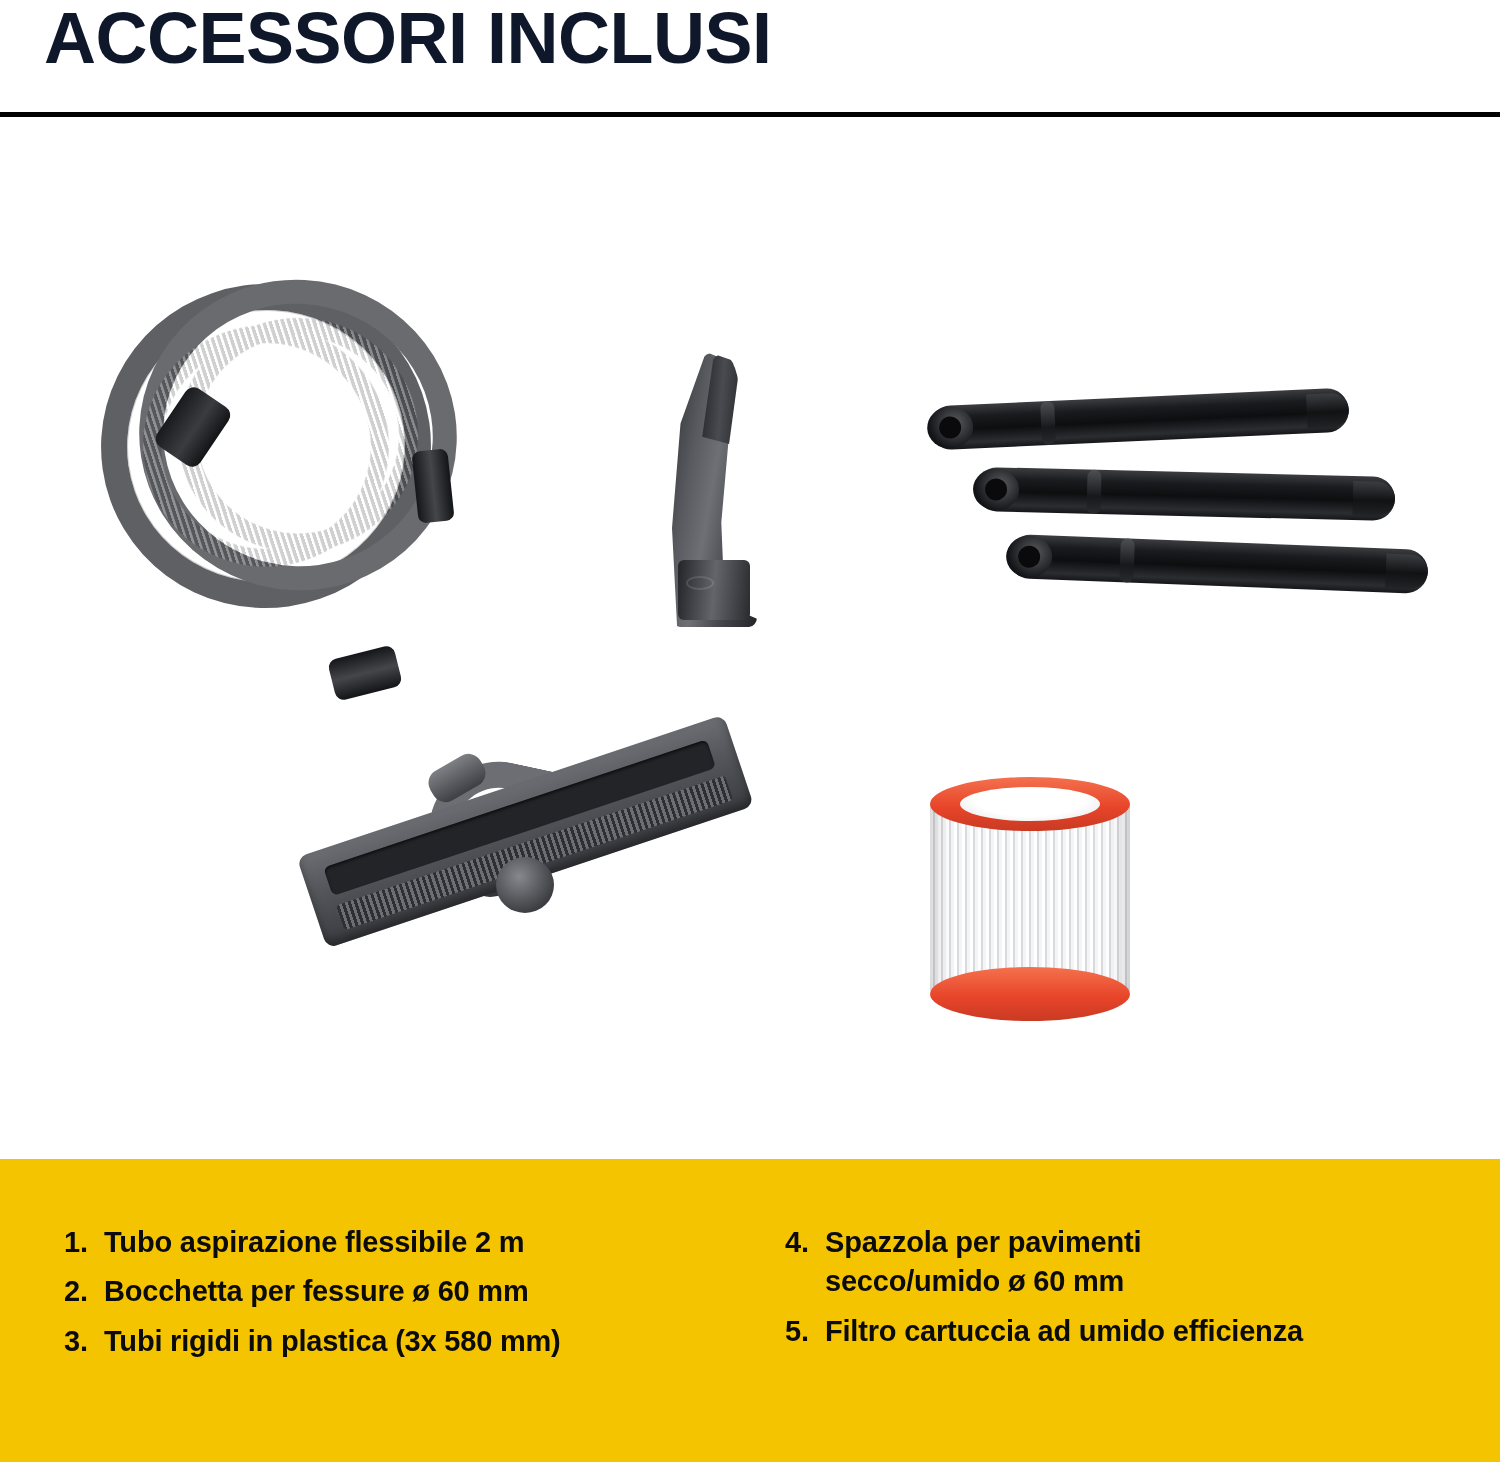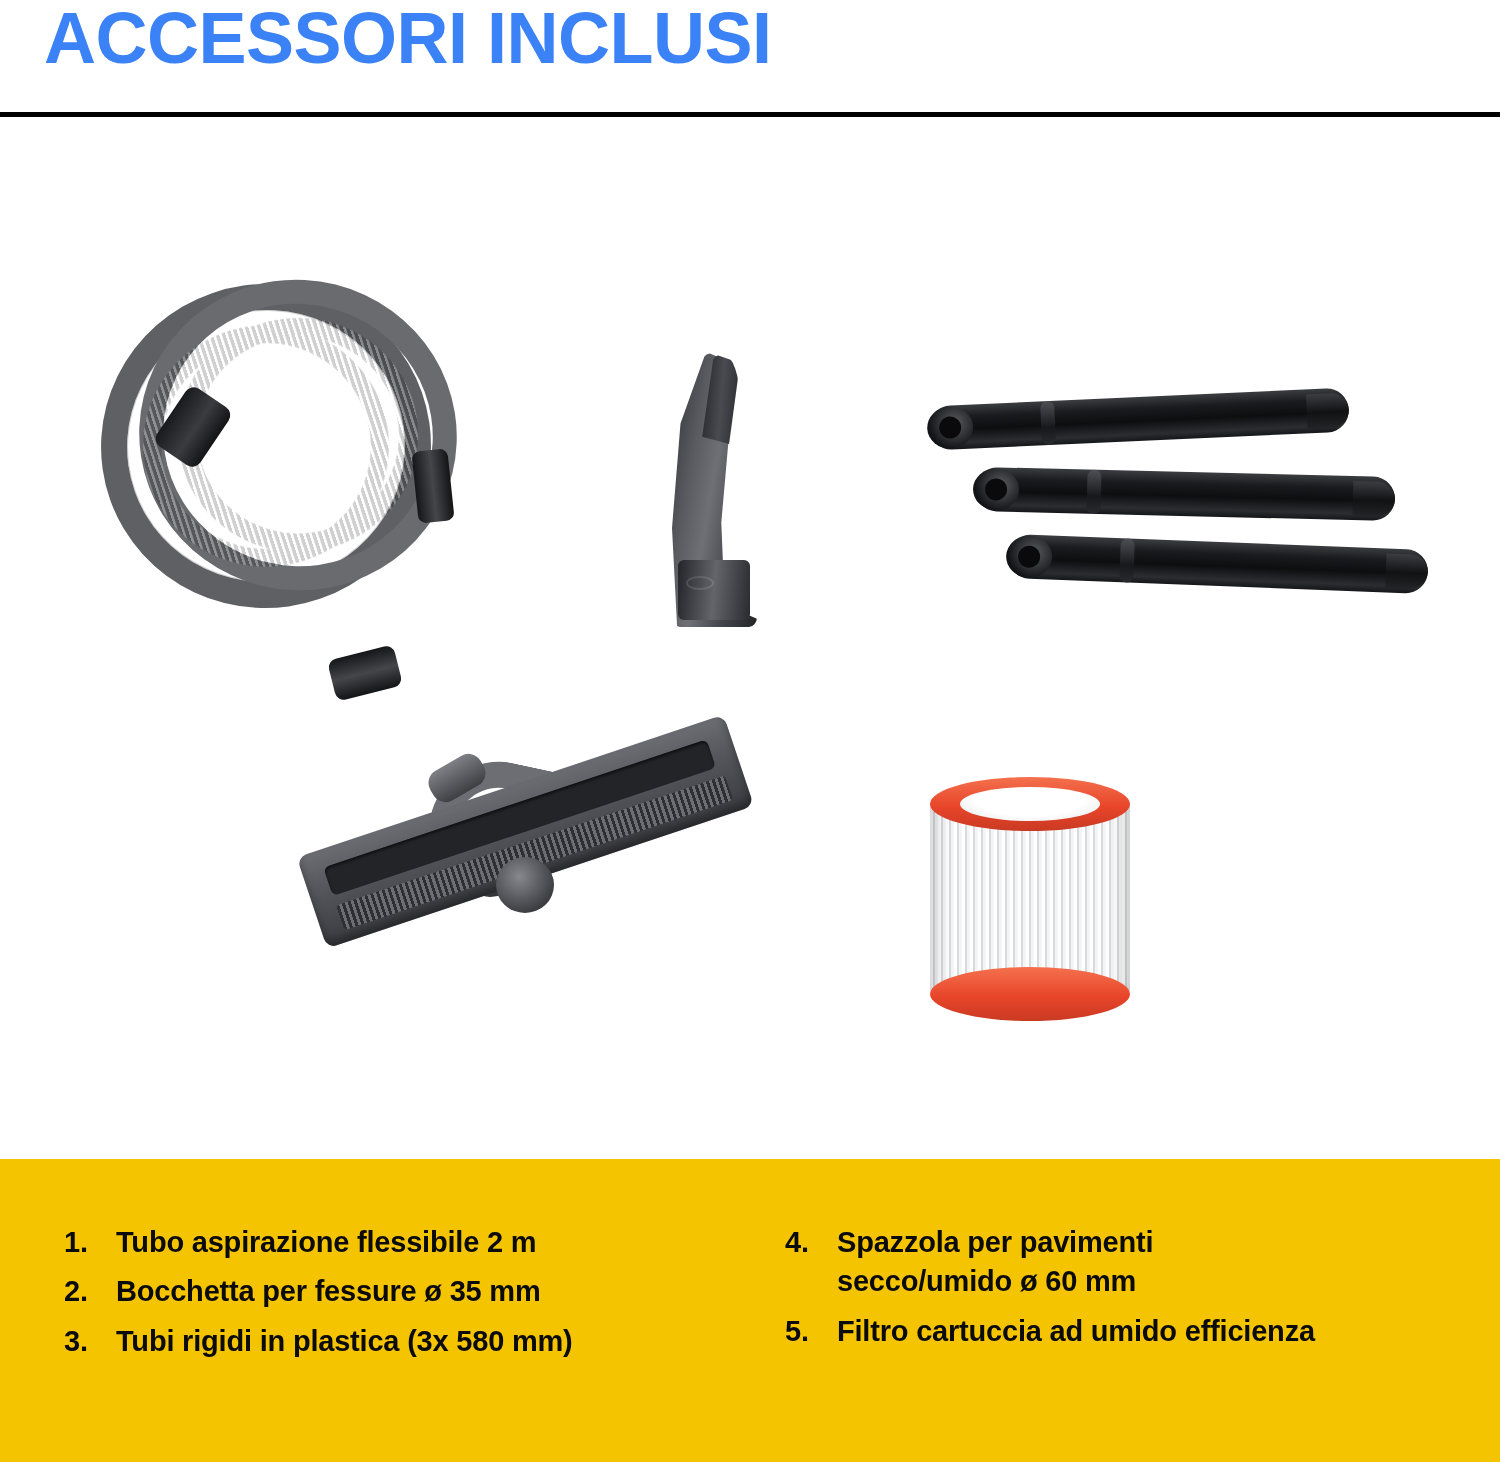--- a/index.html
+++ b/index.html
@@ -28,21 +28,21 @@
     height: 118px;
     box-sizing: border-box;
   }
   .header-title {
     position: absolute;
     left: 44px;
     top: 2px;
     font-size: 72px;
     font-weight: 700;
     letter-spacing: -0.5px;
-    color: #3b82f6;
+    color: #0f172a;
     line-height: 1.0;
     white-space: nowrap;
   }
   .header-rule {
     position: absolute;
     left: 0;
     top: 112px;
     width: 1500px;
     height: 5px;
     background: #000000;
@@ -401,21 +401,20 @@
     margin-bottom: 10px;
     letter-spacing: -0.2px;
   }
   .caption-num {
     width: 40px;
     flex: 0 0 40px;
   }
   .caption-text {
     flex: 1 1 auto;
     white-space: pre-line;
-    margin-left: 12px;
   }
 </style>
 </head>
 <body>
 
 <div class="page">
 
   <div class="header">
     <div class="header-title">ACCESSORI INCLUSI</div>
     <div class="header-rule"></div>
@@ -479,21 +478,21 @@
   <div class="caption-band">
     <div class="caption-cols">
 
       <div class="caption-col">
         <div class="caption-item">
           <span class="caption-num">1.</span>
           <span class="caption-text">Tubo aspirazione flessibile 2 m</span>
         </div>
         <div class="caption-item">
           <span class="caption-num">2.</span>
-          <span class="caption-text">Bocchetta per fessure ø 35 mm</span>
+          <span class="caption-text">Bocchetta per fessure ø 60 mm</span>
         </div>
         <div class="caption-item">
           <span class="caption-num">3.</span>
           <span class="caption-text">Tubi rigidi in plastica (3x 580 mm)</span>
         </div>
       </div>
 
       <div class="caption-col">
         <div class="caption-item">
           <span class="caption-num">4.</span>

